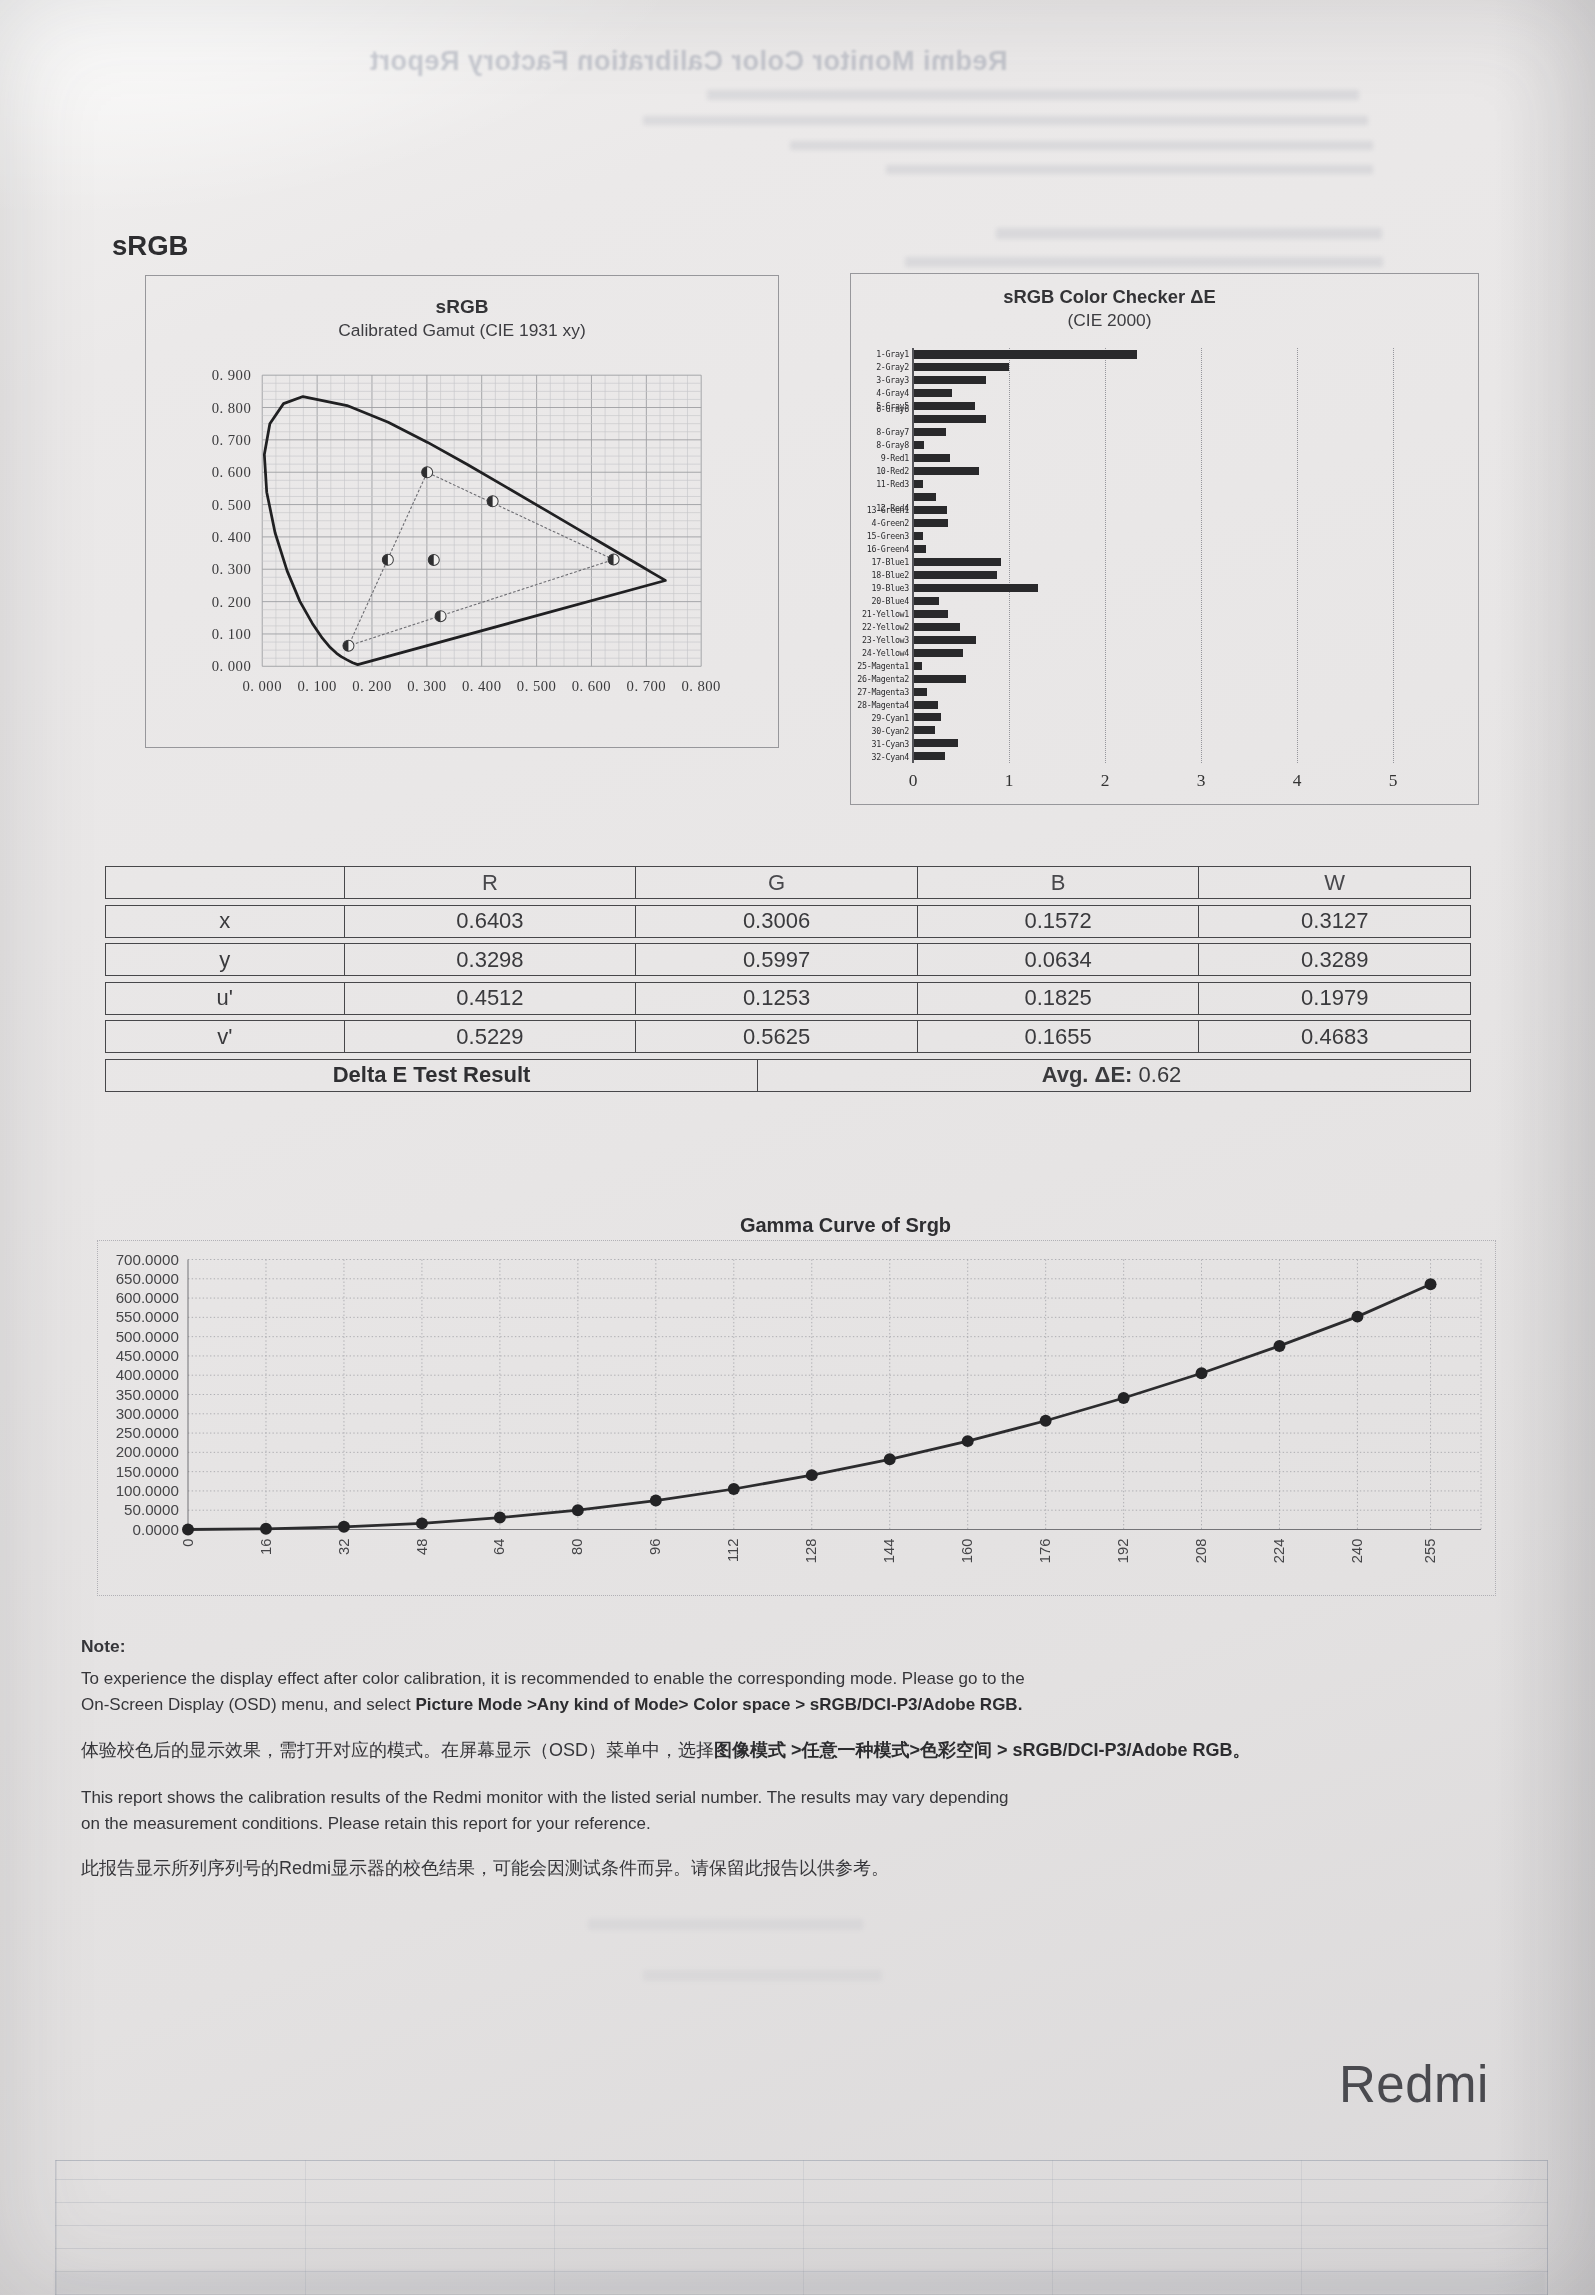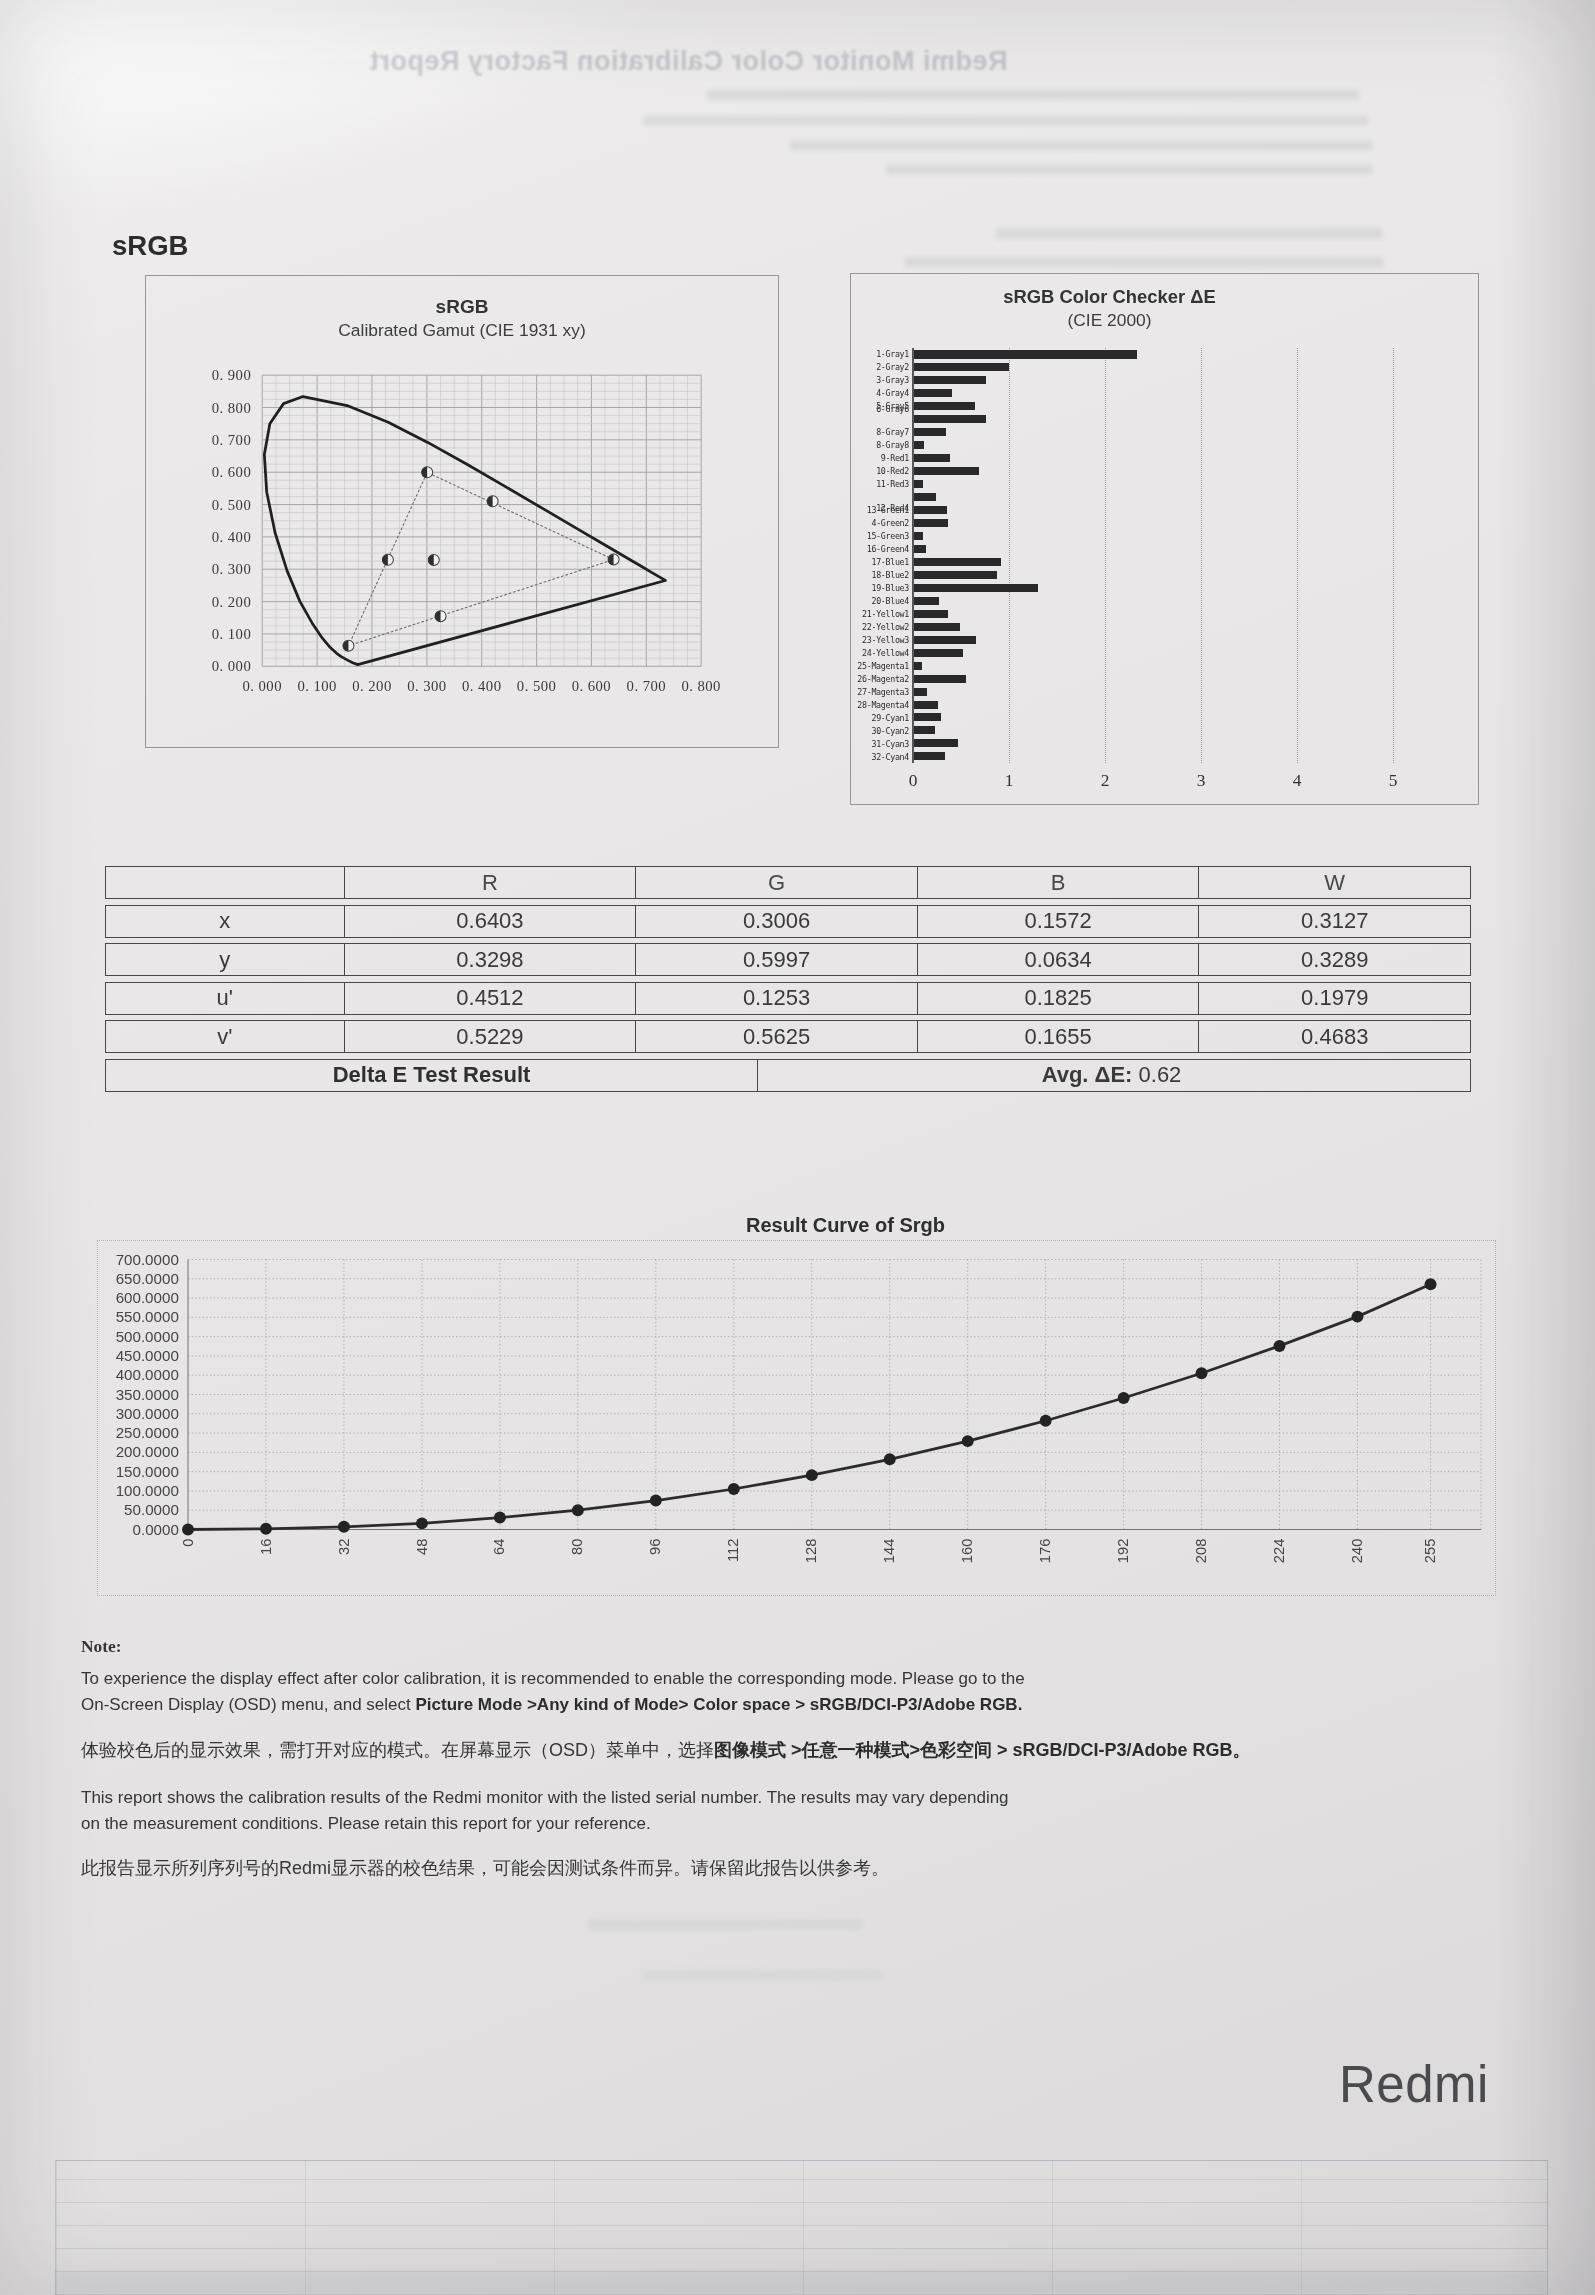--- a/index.html
+++ b/index.html
@@ -52,21 +52,21 @@
   .tcell+.tcell{border-left:1.8px solid #47474a;}
   .tcell.hdr{color:#48484c;}
   .tcell.bold{font-weight:bold;color:#2f2f32;}
 
   .gamma-title{position:absolute;left:478px;top:1214px;width:735px;text-align:center;
     font-weight:bold;font-size:20px;color:#2e2e31;}
   .gamma-box{position:absolute;left:97px;top:1240px;width:1397px;height:354px;
     border:0.9px dotted rgba(150,150,158,.65);}
 
   .note{position:absolute;left:81px;top:1633px;width:1203px;font-size:17px;line-height:26px;color:#36363a;}
-  .note .hd{font-weight:bold;font-size:17.4px;font-family:Liberation Serif, serif;}
+  .note .hd{font-weight:bold;font-size:17.4px;}
   .note .en1{margin-top:7.3px;}
   .note .cn{font-size:18px;margin-top:18.4px;}
   .note .en2{margin-top:22px;}
   .note b{color:#2c2c2f;}
 
   .redmi-logo{position:absolute;left:1339px;top:2055px;font-size:51px;font-weight:500;
     color:#4a4a4f;letter-spacing:0.5px;}
   svg text{font-family:"Liberation Serif",serif;}
   .gamma-box svg text{font-family:"Liberation Sans",sans-serif;}
 </style>
@@ -327,21 +327,21 @@
         <div class="tcell" style="width:281px">0.5625</div>
         <div class="tcell" style="width:281px">0.1655</div>
         <div class="tcell" style="width:271px">0.4683</div>
       </div>
       <div class="trow">
         <div class="tcell bold" style="width:651px">Delta E Test Result</div>
         <div class="tcell" style="width:707px"><b>Avg. ΔE:</b>&nbsp;0.62</div>
       </div>
     </div>
 
-  <div class="gamma-title">Result Curve of Srgb</div>
+  <div class="gamma-title">Gamma Curve of Srgb</div>
   <div class="gamma-box"><svg width="1395" height="352" viewBox="0 0 1519 383">
         <g transform="translate(0,2)">
           <line x1="98" y1="312.0" x2="1506" y2="312.0" stroke="#6a6a6e" stroke-width="1"></line>
           <text x="88" y="317.5" text-anchor="end" font-size="16.5" fill="#454548">0.0000</text>
           <line x1="98" y1="291.0" x2="1506" y2="291.0" stroke="#aaaaae" stroke-width="1" stroke-dasharray="1.5,2.5"></line>
           <text x="88" y="296.5" text-anchor="end" font-size="16.5" fill="#454548">50.0000</text>
           <line x1="98" y1="270.0" x2="1506" y2="270.0" stroke="#aaaaae" stroke-width="1" stroke-dasharray="1.5,2.5"></line>
           <text x="88" y="275.5" text-anchor="end" font-size="16.5" fill="#454548">100.0000</text>
           <line x1="98" y1="249.0" x2="1506" y2="249.0" stroke="#aaaaae" stroke-width="1" stroke-dasharray="1.5,2.5"></line>
           <text x="88" y="254.5" text-anchor="end" font-size="16.5" fill="#454548">150.0000</text>

